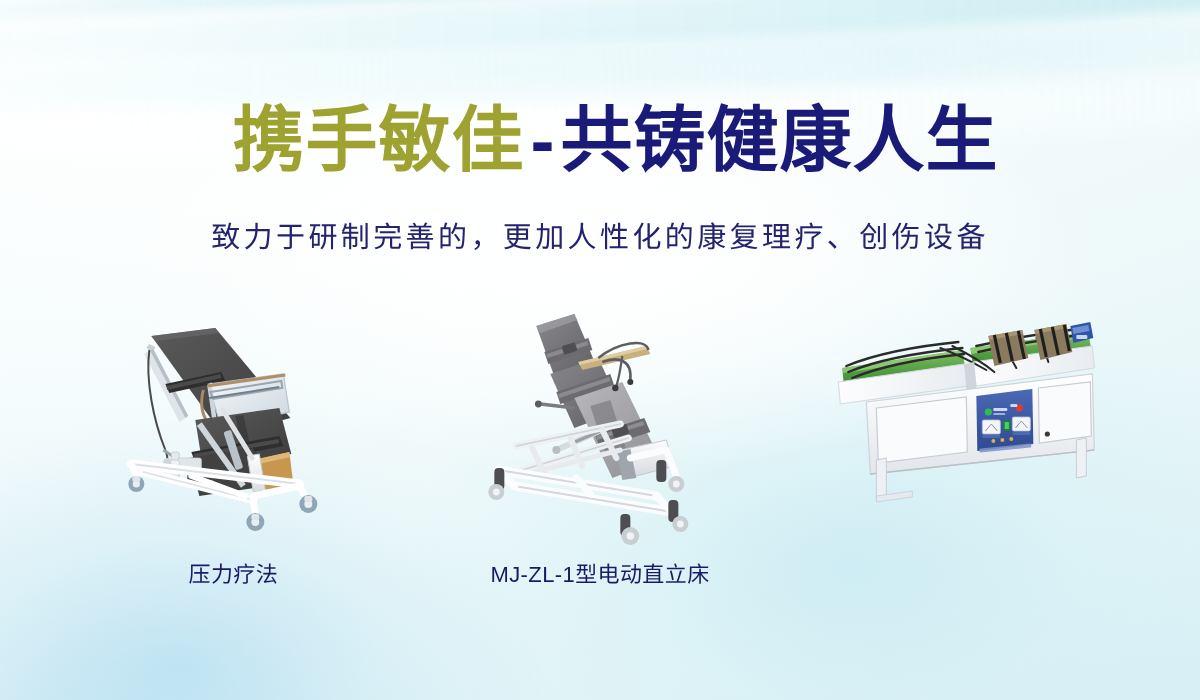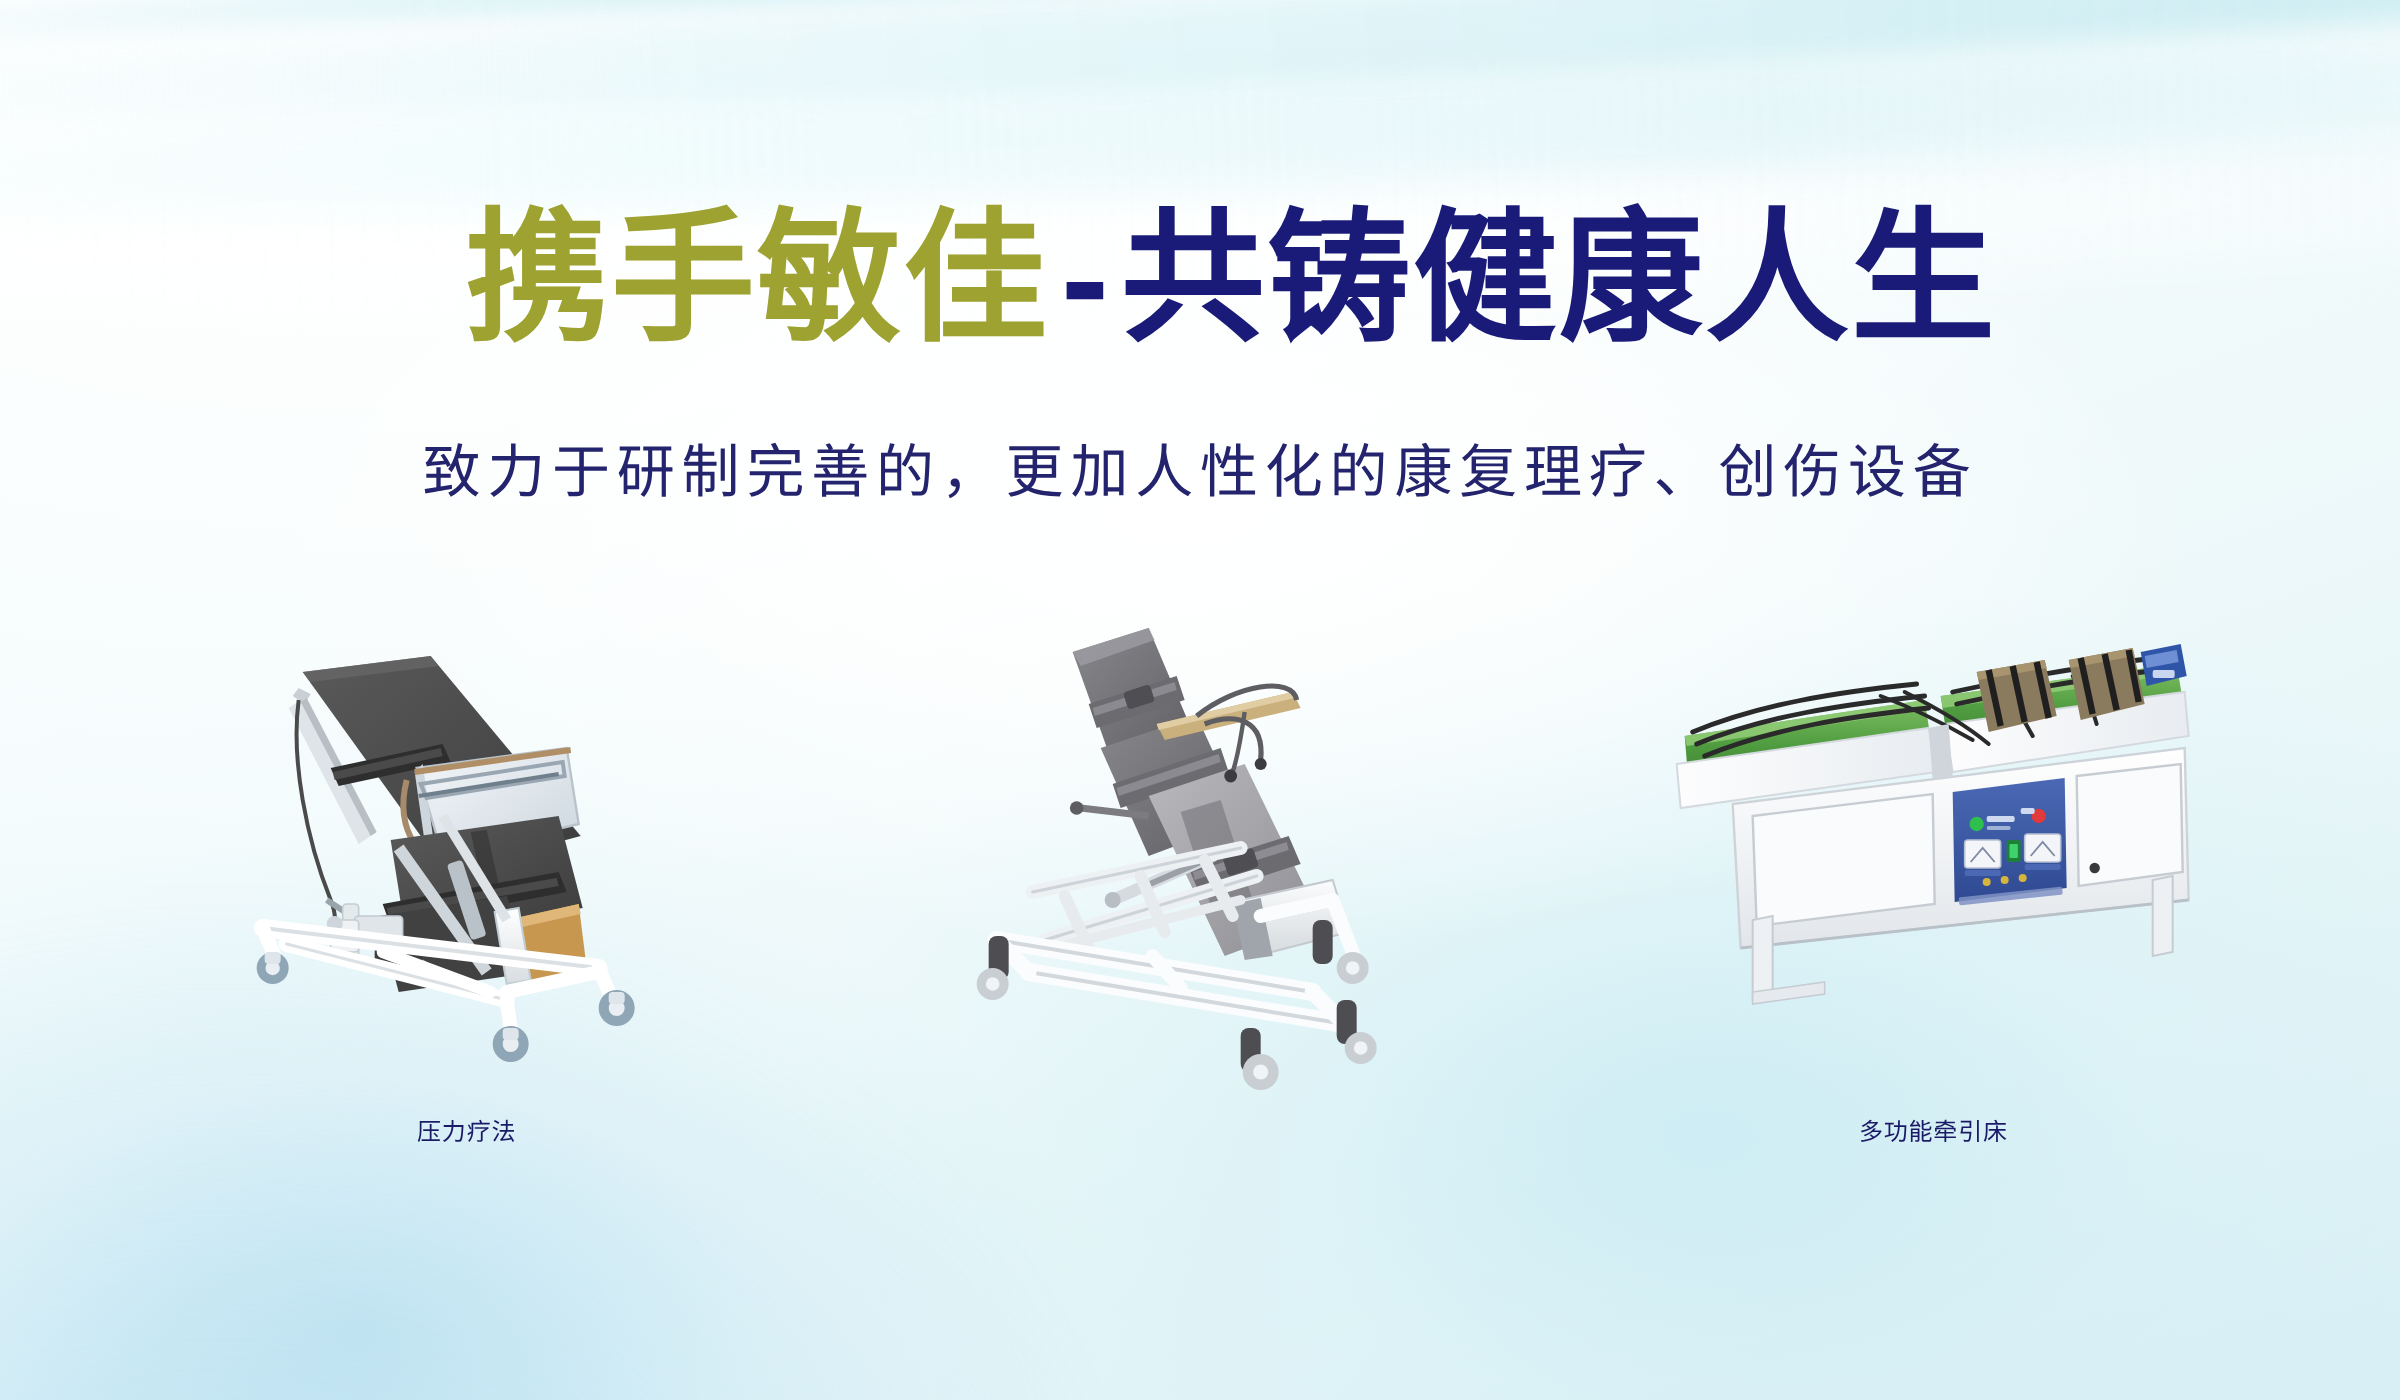--- a/index.html
+++ b/index.html
@@ -173,21 +173,21 @@
     position: relative;
     width: 100%;
     height: 250px;
   }
   .product-caption {
     position: absolute;
     top: 256px;
     left: 0;
     width: 100%;
     text-align: center;
-    font-size: 12px;
+    font-size: 22px;
     color: #1a1a66;
     letter-spacing: 0.4px;
     white-space: nowrap;
   }
 
   .product-figure svg { display: block; width: 100%; height: 100%; }
 </style>
 </head>
 <body>
 
@@ -384,20 +384,21 @@
                 <circle cx="26" cy="192" r="3.4" fill="#f1f4f6"></circle>
               <circle cx="206" cy="184" r="8"></circle>
                 <circle cx="206" cy="184" r="3.4" fill="#f1f4f6"></circle>
               <circle cx="210" cy="224" r="8"></circle>
                 <circle cx="210" cy="224" r="3.4" fill="#f1f4f6"></circle>
               <circle cx="160" cy="236" r="9"></circle>
                 <circle cx="160" cy="236" r="3.8" fill="#f1f4f6"></circle>
             </g>
           </svg>
         </div>
+        <div class="product-caption">MJ-ZL-1型电动直立床</div>
       </div>
 
       <div class="product">
         <div class="product-figure">
           <svg viewBox="0 0 260 250" xmlns="http://www.w3.org/2000/svg" aria-hidden="true">
             <defs>
               <linearGradient id="p3green" x1="0" y1="0" x2="0" y2="1">
                 <stop offset="0%" stop-color="#7fbf63"></stop>
                   <stop offset="55%" stop-color="#4f9b3f"></stop>
                   <stop offset="100%" stop-color="#3d7f33"></stop>
@@ -493,18 +494,17 @@
 
             <path d="M34 174 L258 150" stroke="#b9c1c8" stroke-width="1.4" fill="none"></path>
 
             <path d="M40 160 L40 200 L50 198 L50 158 Z" fill="#eef1f4" stroke="#c6ccd2" stroke-width="1"></path>
             <path d="M40 196 L76 191 L76 197 L40 202 Z" fill="#e6eaee" stroke="#c6ccd2" stroke-width="0.8"></path>
             <path d="M240 140 L240 178 L250 176 L250 138 Z" fill="#eef1f4" stroke="#c6ccd2" stroke-width="1"></path>
 
             <path d="M128 64 L138 62 L140 88 L130 90 Z" fill="#cfd5da"></path>
           </svg>
         </div>
-        <div class="product-caption">多功能牵引床</div>
       </div>
 
     </div>
   </div>
 </div>
 
 </body></html>

